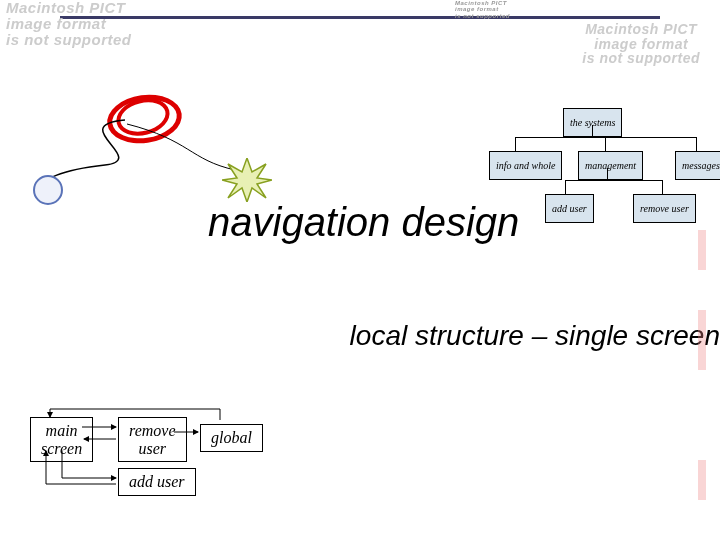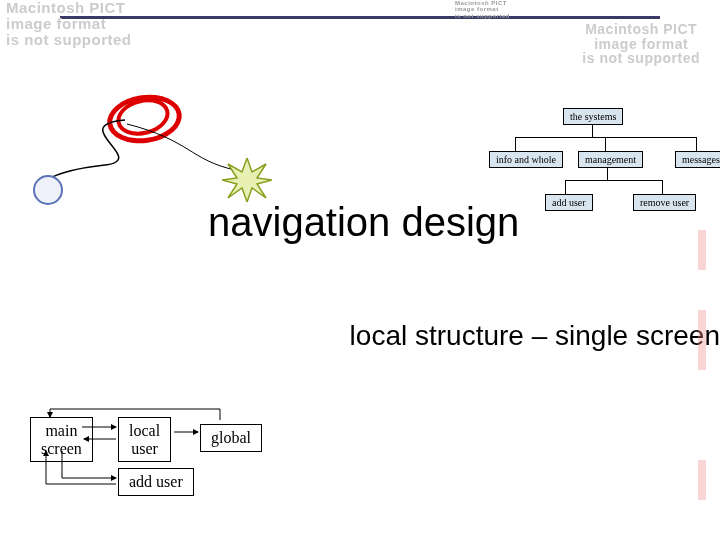--- a/index.html
+++ b/index.html
@@ -8,20 +8,21 @@
     width: 720px;
     height: 540px;
     font-family: Georgia, serif;
     background: #fff;
     color: #000;
   }
   .stage {
     position: relative;
     width: 720px;
     height: 536px;
+    font-style: italic;
   }
   
   .faded {
     position: absolute;
     font-family: Arial, sans-serif;
     font-weight: 700;
     color: #ccc;
     line-height: 1.05;
     white-space: pre;
     letter-spacing: 0.5px;
@@ -67,21 +68,21 @@
   .burst {
     position: absolute;
     left: 222px; top: 158px;
     width: 50px; height: 44px;
     color: #a8c63c;
   }
   .hbox {
     position: absolute;
     background: #d8e4ee;
     border: 1px solid #000;
-    padding: 2px 6px;
+    padding: 8px 6px;
     font-size: 10px;
     white-space: nowrap;
   }
   .hline {
     position: absolute;
     background: #000;
   }
   
   .title {
     position: absolute;
@@ -168,21 +169,21 @@
 
 <div class="hbox" style="left:545px; top:194px;">add user</div>
 <div class="hbox" style="left:633px; top:194px;">remove user</div>
 
 <div class="title">navigation design</div>
 
 <div class="sub s1">local structure – single screen</div>
 
 <div class="fbox" style="left:30px;  top:417px; white-space:pre;">main
 screen</div>
-<div class="fbox" style="left:118px; top:417px; white-space:pre;">local
+<div class="fbox" style="left:118px; top:417px; white-space:pre;">remove
 user</div>
 <div class="fbox" style="left:200px; top:424px;">global</div>
 <div class="fbox" style="left:118px; top:468px;">add user</div>
 
 <svg style="position:absolute; left:20px; top:405px; width:260px; height:100px;">
   <defs>
     <marker id="ah" markerWidth="6" markerHeight="6" refX="5" refY="3" orient="auto">
       <path d="M0,0 L6,3 L0,6 Z" fill="#000"></path>
     </marker>
   </defs>

